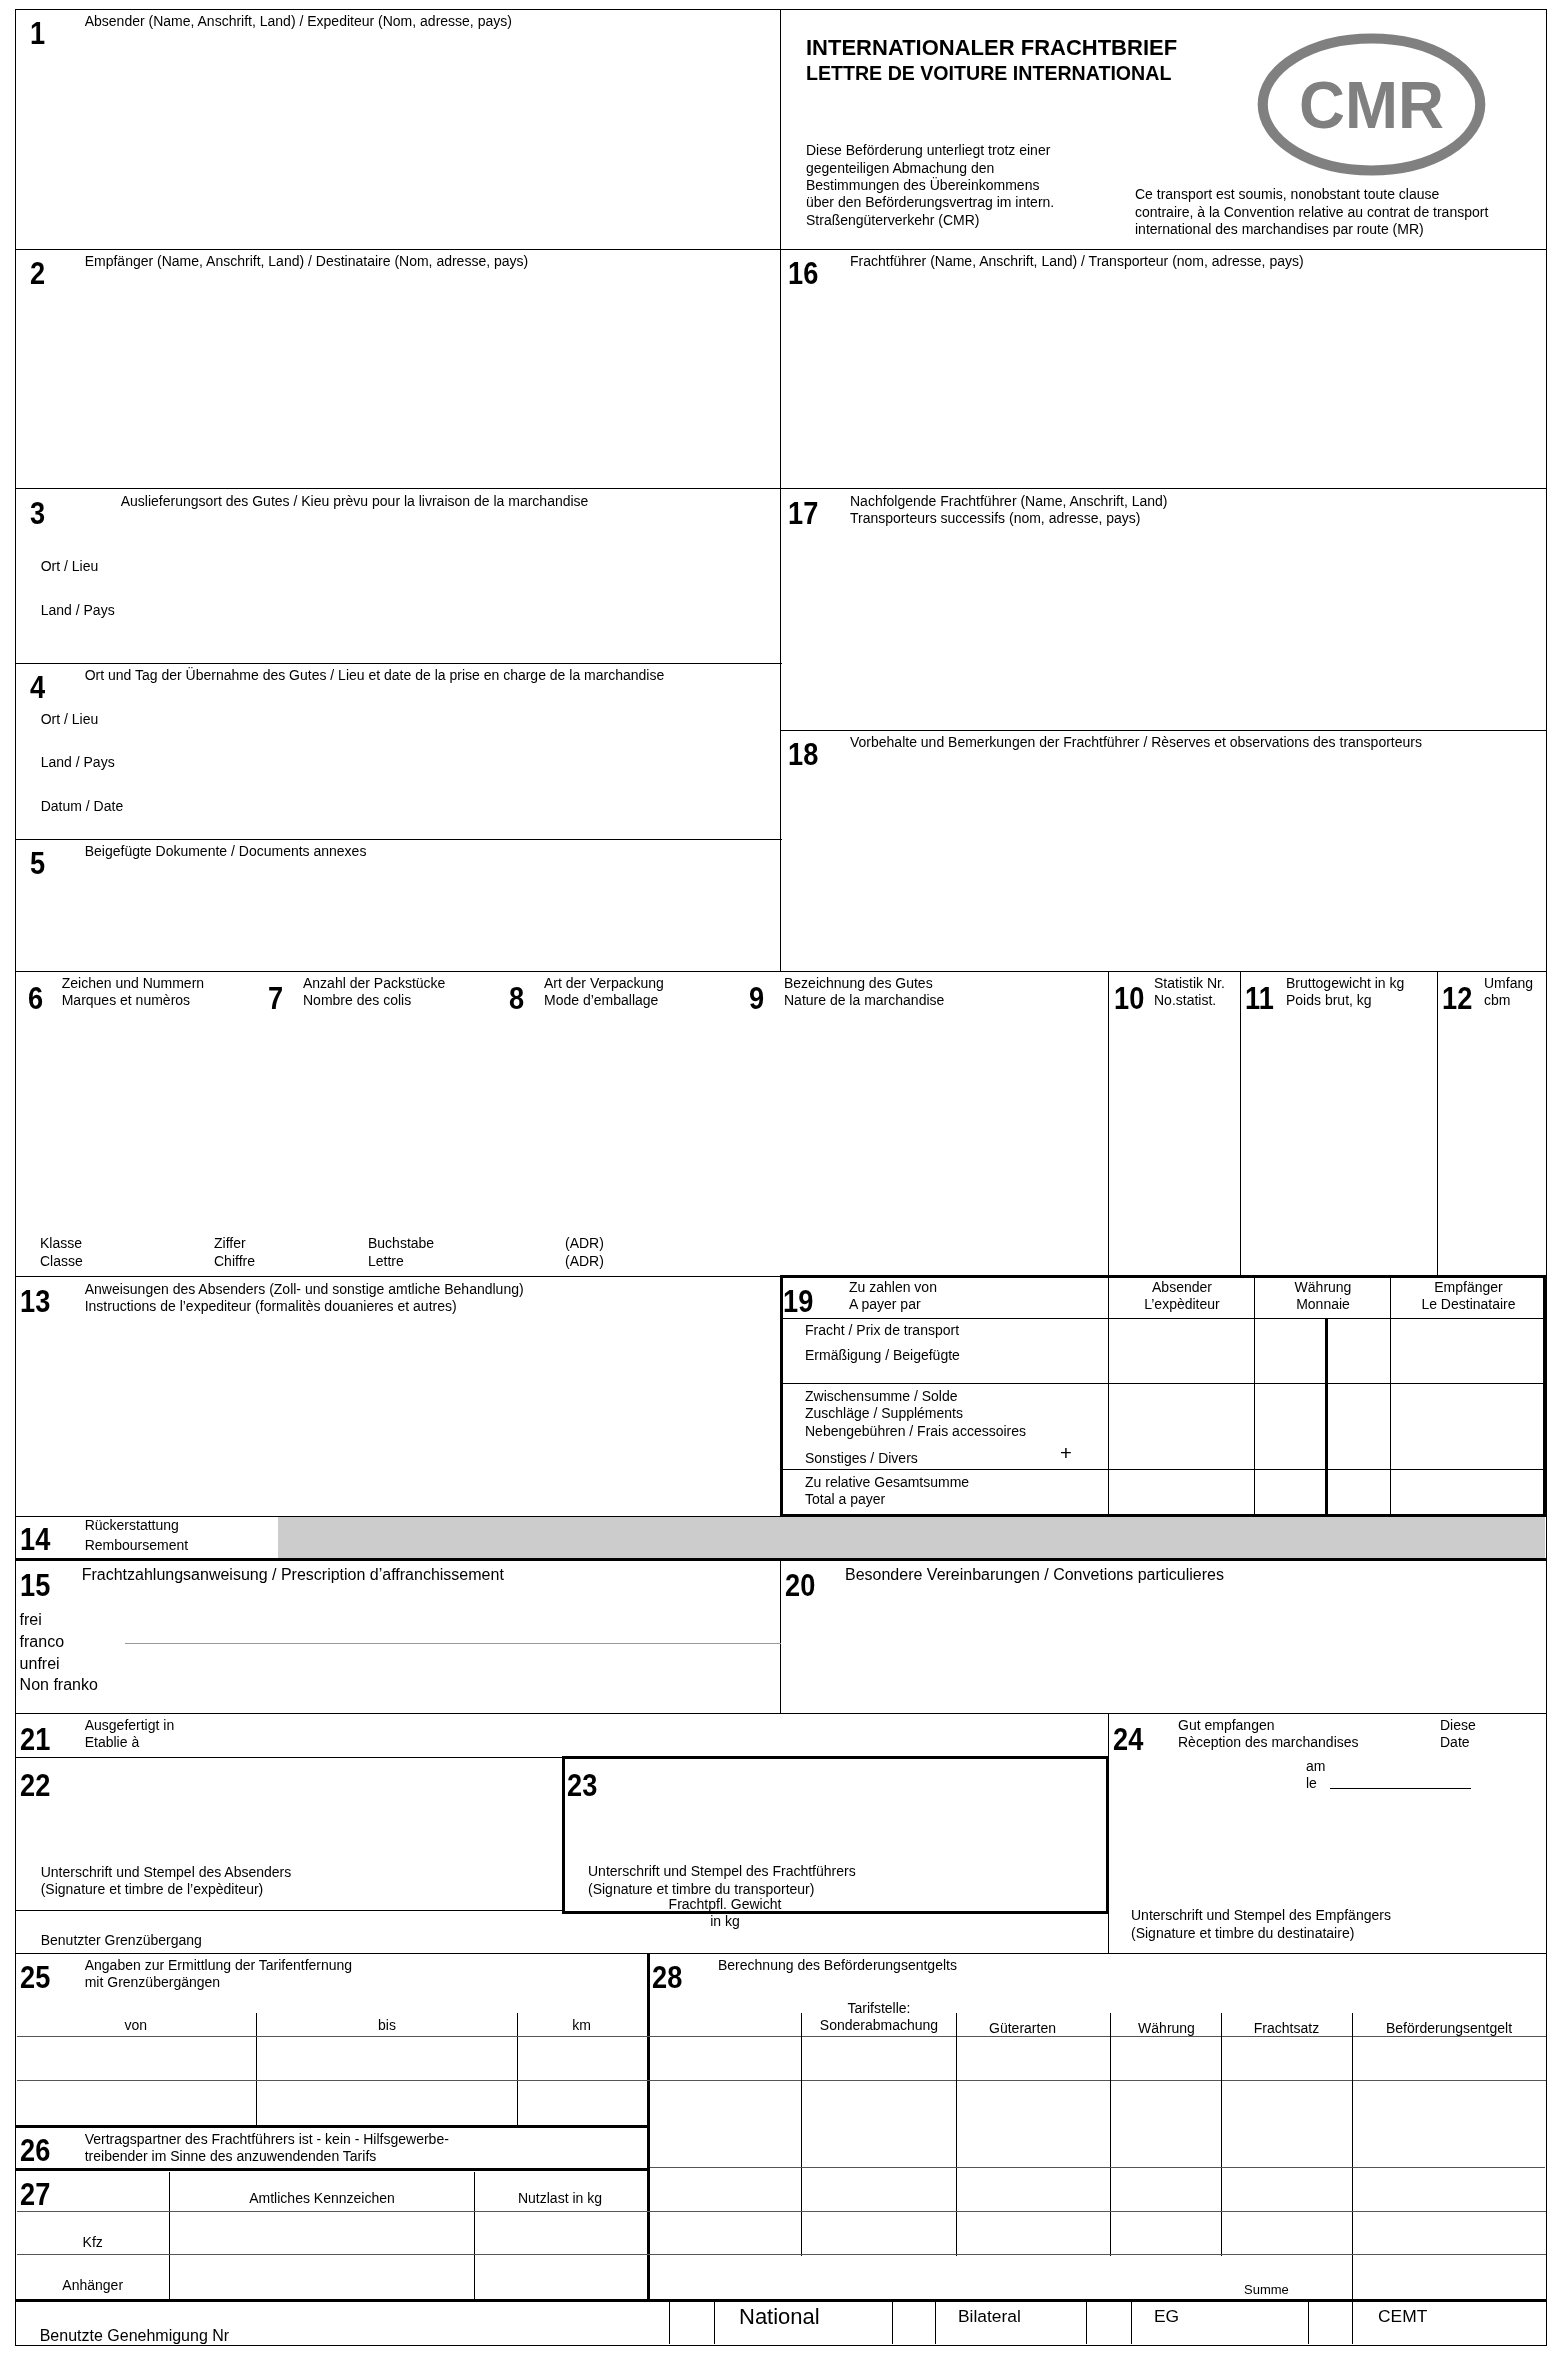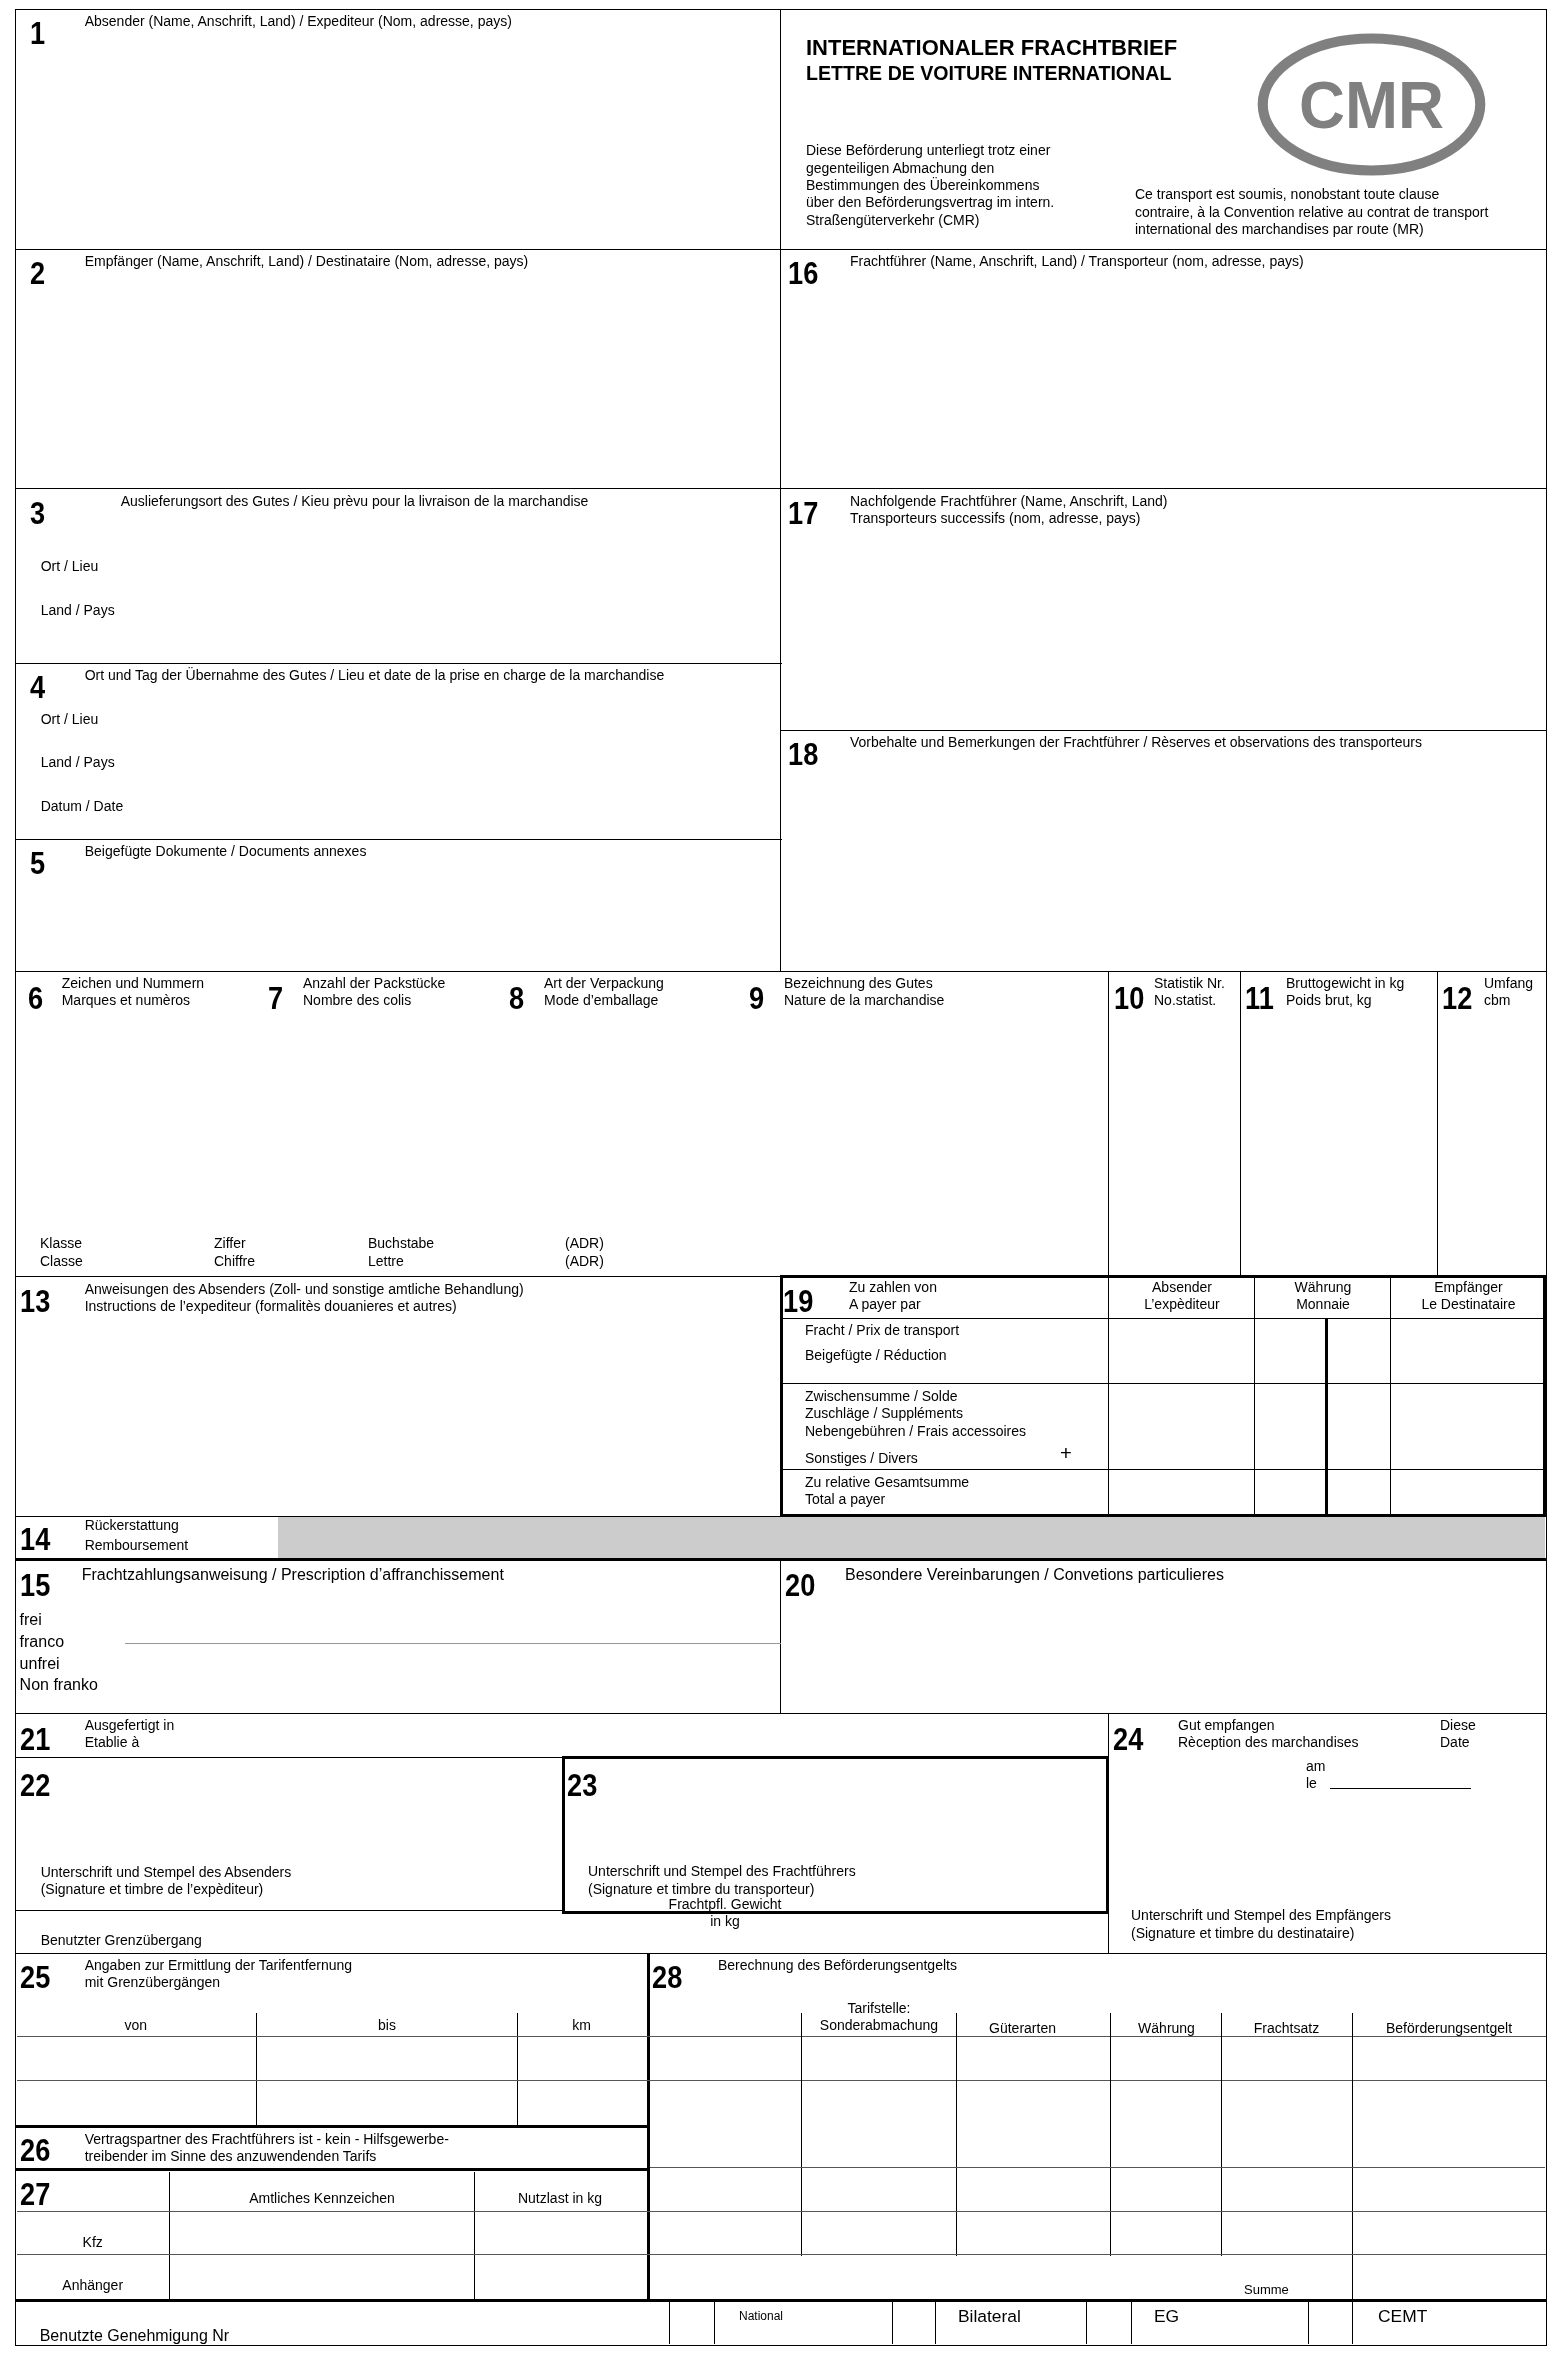--- a/index.html
+++ b/index.html
@@ -179,21 +179,21 @@
 <div class="lbl center" style="left:1256px; top:1279px; width:134px;">
     <div>Währung</div>
     <div>Monnaie</div>
   </div>
 <div class="lbl center" style="left:1392px; top:1279px; width:153px;">
     <div>Empfänger</div>
     <div>Le Destinataire</div>
   </div>
 
 <div class="lbl" style="left:805px; top:1322px;">Fracht / Prix de transport</div>
-<div class="lbl" style="left:805px; top:1347px;">Beigefügte / Réduction</div>
+<div class="lbl" style="left:805px; top:1347px;">Ermäßigung / Beigefügte</div>
 <div class="lbl" style="left:805px; top:1388px;">Zwischensumme / Solde</div>
 <div class="lbl" style="left:805px; top:1405px;">Zuschläge / Suppléments</div>
 <div class="lbl" style="left:805px; top:1423px;">Nebengebühren / Frais accessoires</div>
 <div class="lbl" style="left:805px; top:1450px;">Sonstiges / Divers</div>
 <div class="lbl" style="left:1060px; top:1442px; font-size:20.3px; line-height:22px;">+</div>
 <div class="lbl" style="left:805px; top:1474px;">Zu relative Gesamtsumme</div>
 <div class="lbl" style="left:805px; top:1491px;">Total a payer</div>
 
 <div class="hl" style="left:15.3px; top:1516px; width:1532px;"></div>
 <div class="field" style="left:16.7px; top:1517px; width:262px; height:42px;">
@@ -342,20 +342,20 @@
 <div class="vl" style="left:669px; top:2302px; height:42px;"></div>
 <div class="vl" style="left:714px; top:2302px; height:42px;"></div>
 <div class="vl" style="left:892px; top:2302px; height:42px;"></div>
 <div class="vl" style="left:935px; top:2302px; height:42px;"></div>
 <div class="vl" style="left:1086px; top:2302px; height:42px;"></div>
 <div class="vl" style="left:1131px; top:2302px; height:42px;"></div>
 <div class="vl" style="left:1308px; top:2302px; height:42px;"></div>
 <div class="vl" style="left:1352px; top:2302px; height:42px;"></div>
 
 <div class="field" style="left:671px; top:2304px; width:42px; height:40px;"></div>
-<div class="lbl-md" style="left:739px; top:2307px; font-size:12px;">National</div>
+<div class="lbl-md" style="left:739px; top:2307px; font-size:22px;">National</div>
 <div class="field" style="left:893px; top:2304px; width:41px; height:40px;"></div>
 <div class="lbl-md" style="left:958px; top:2307px; font-size:17.4px;">Bilateral</div>
 <div class="field" style="left:1088px; top:2304px; width:42px; height:40px;"></div>
 <div class="lbl-md" style="left:1154px; top:2307px; font-size:17.4px;">EG</div>
 <div class="field" style="left:1309px; top:2304px; width:41px; height:40px;"></div>
 <div class="lbl-md" style="left:1378px; top:2307px; font-size:17.4px;">CEMT</div>
 
 
 </body></html>

